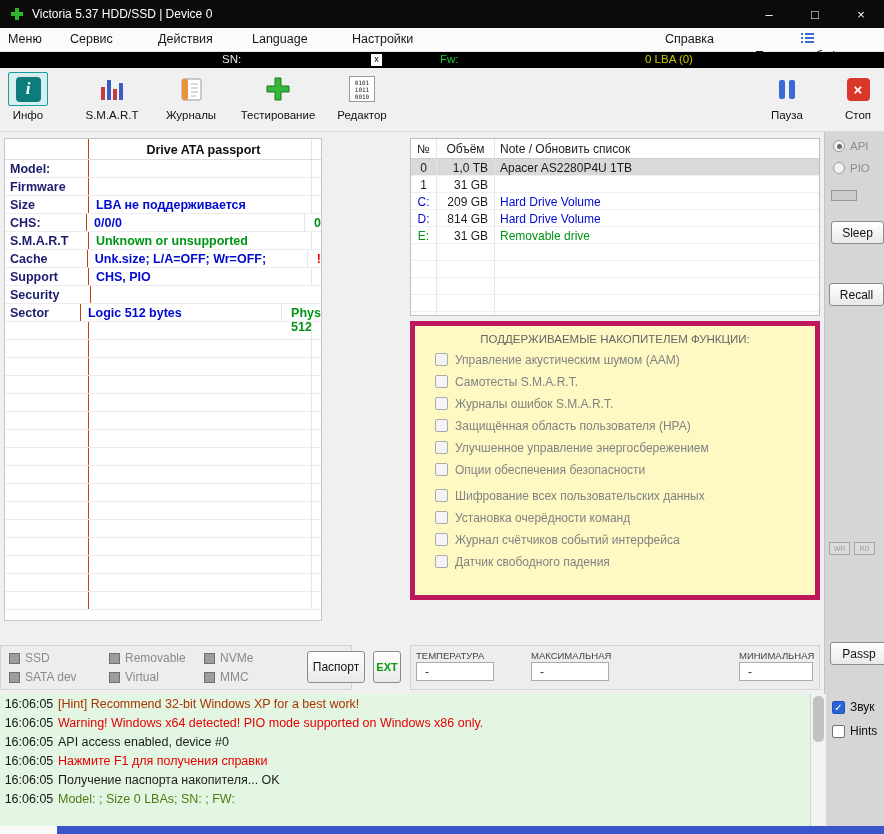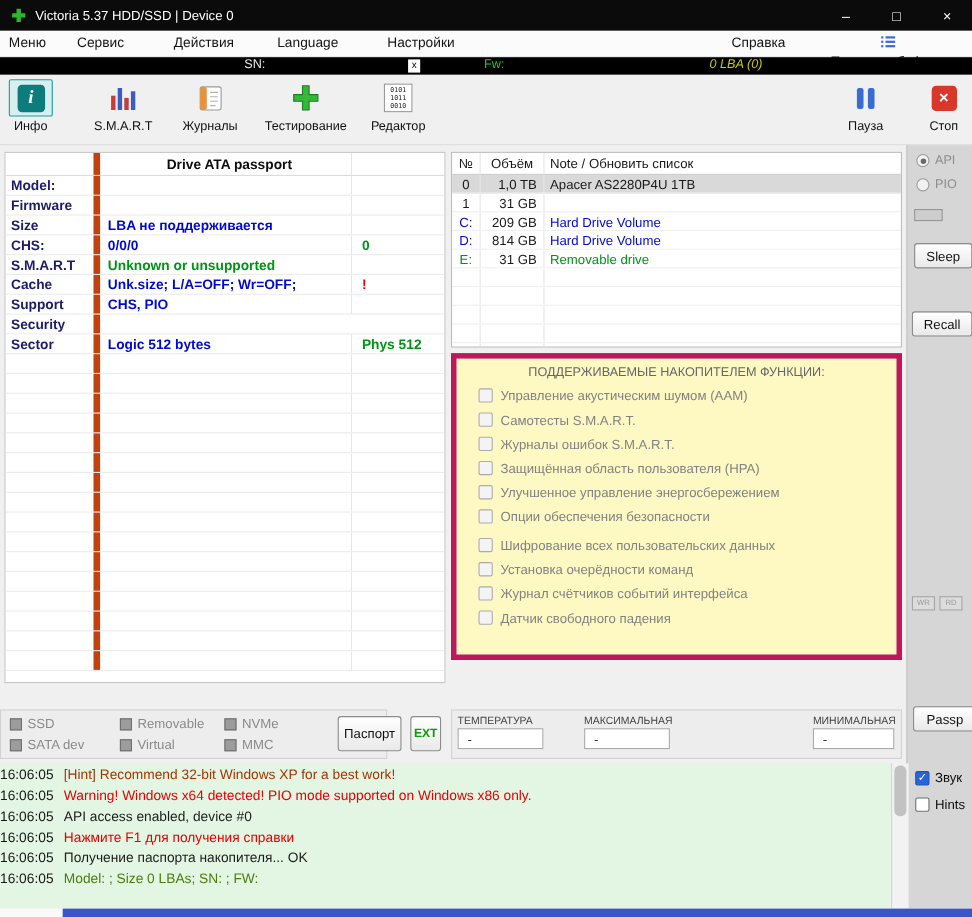--- a/index.html
+++ b/index.html
@@ -20,21 +20,21 @@
   .menubar { position:absolute; left:0; top:28px; width:884px; height:24px; background:#fbfbfb;
              border-bottom:1px solid #e6e6e6; }
   .menu-item { position:absolute; top:4px; font-size:12.5px; color:#151515; }
   .buffer-view { display:flex; align-items:center; gap:5px;flex-direction:column; }
 
   
   .blackbar { position:absolute; left:0; top:52px; width:884px; height:16px; background:#000; }
   .bb-text { position:absolute; top:1px; font-size:11.5px; }
   .bb-white { color:#e8e8e8; }
   .bb-green { color:#17c93c; }
-  .bb-yellow { color:#c9c900;font-style:italic; }
+  .bb-yellow { color:#c9c900; }
   .sn-x { position:absolute; left:371px; top:2px; width:11px; height:12px; background:#fff;
           color:#000; font-size:9px; text-align:center; line-height:11px; }
 
   
   .toolbar { position:absolute; left:0; top:68px; width:884px; height:64px; background:#f0f0f0;
              border-bottom:1px solid #ddd; }
   .tb-btn { position:absolute; top:4px; height:56px; display:flex; flex-direction:column; align-items:center; }
   .tb-label { font-size:11.5px; color:#111; margin-top:3px; white-space:nowrap; }
   .icon-frame { width:40px; height:34px; display:flex; align-items:center; justify-content:center; }
   .frame-selected { border:1px solid #14a0a0; background:#d9efef; border-radius:2px; }
@@ -43,25 +43,25 @@
                display:flex; align-items:center; justify-content:center; }
   .editor-icon { width:26px; height:26px; background:#fff; border:1px solid #9a9a9a;
                  font-family:"DejaVu Sans Mono",monospace; font-size:6px; line-height:7px;
                  color:#222; text-align:center; padding-top:2px; }
   .pause-icon { height:26px; display:flex; align-items:center; gap:4px; }
   .pause-icon span { display:block; width:6px; height:19px; background:#3a6ad4; border-radius:2px; }
   .stop-icon { width:23px; height:23px; background:#d8372a; border-radius:4px; color:#fff;
                font-weight:bold; font-size:15px; display:flex; align-items:center; justify-content:center; line-height:1; }
 
   
-  .passport { position:absolute; left:4px; top:138px; width:401px; height:483px;
+  .passport { position:absolute; left:4px; top:138px; width:318px; height:483px;
               background:#fff; border:1px solid #c6c6c6; overflow:hidden; }
   .pp-row { display:flex; height:18px; border-bottom:1px solid #ececec; }
   .pp-head { height:21px; border-bottom:1px solid #dcdcdc; }
-  .pp-c1 { width:86px; border-right:6px solid #c2410c; padding:2px 0 0 5px;
+  .pp-c1 { width:86px; border-right:1px solid #c2410c; padding:2px 0 0 5px;
            font-weight:bold; color:#1c1c6e; font-size:12.5px; white-space:nowrap; }
   .pp-c2 { width:229px; border-right:1px solid #e6e6e6; padding:2px 0 0 7px;
            font-weight:bold; font-size:12.5px; white-space:nowrap; }
   .pp-c3 { flex:1; padding:2px 0 0 9px; font-weight:bold; font-size:12.5px; }
   .pp-title { text-align:center; color:#0d0d0d; padding-top:4px; }
   .v-blue { color:#0009d0; }
   .v-green { color:#009416; }
   .v-red { color:#ef0000; }
 
   
@@ -116,21 +116,21 @@
   .temps { position:absolute; left:410px; top:645px; width:410px; height:45px;
            background:#ededed; border:1px solid #d2d2d2; }
   .temp-label { position:absolute; top:4px; font-size:9.5px; color:#444; }
   .temp-box { position:absolute; top:16px; height:19px; background:#fff; border:1px solid #aaa;
               padding:2px 0 0 8px; color:#333; font-size:12px; }
 
   
   .log { position:absolute; left:0; top:694px; width:810px; height:132px; background:#e3f6e3;
          overflow:hidden; padding-top:3px; }
   .log-line { height:19px; display:flex; font-size:12.5px; white-space:nowrap; }
-  .log-time { width:58px; padding-left:0; color:#151515; flex:none; }
+  .log-time { width:58px; padding-left:0; color:#151515; flex:none;text-align:center; }
   .c-maroon .log-text { color:#a93400; }
   .c-red .log-text { color:#e60000; }
   .c-black .log-text { color:#1c1c1c; }
   .c-blue .log-text { color:#4d7c0f; }
   .log-scrollbar { position:absolute; left:810px; top:694px; width:16px; height:132px;
                    background:#f2f2f2; border-left:1px solid #d5d5d5; }
   .log-thumb { position:absolute; left:2px; top:2px; width:11px; height:46px; background:#c2c2c2; border-radius:5px; }
 
   
   .bottombar { position:absolute; left:0; top:826px; width:884px; height:8px; background:#fafafa; }

